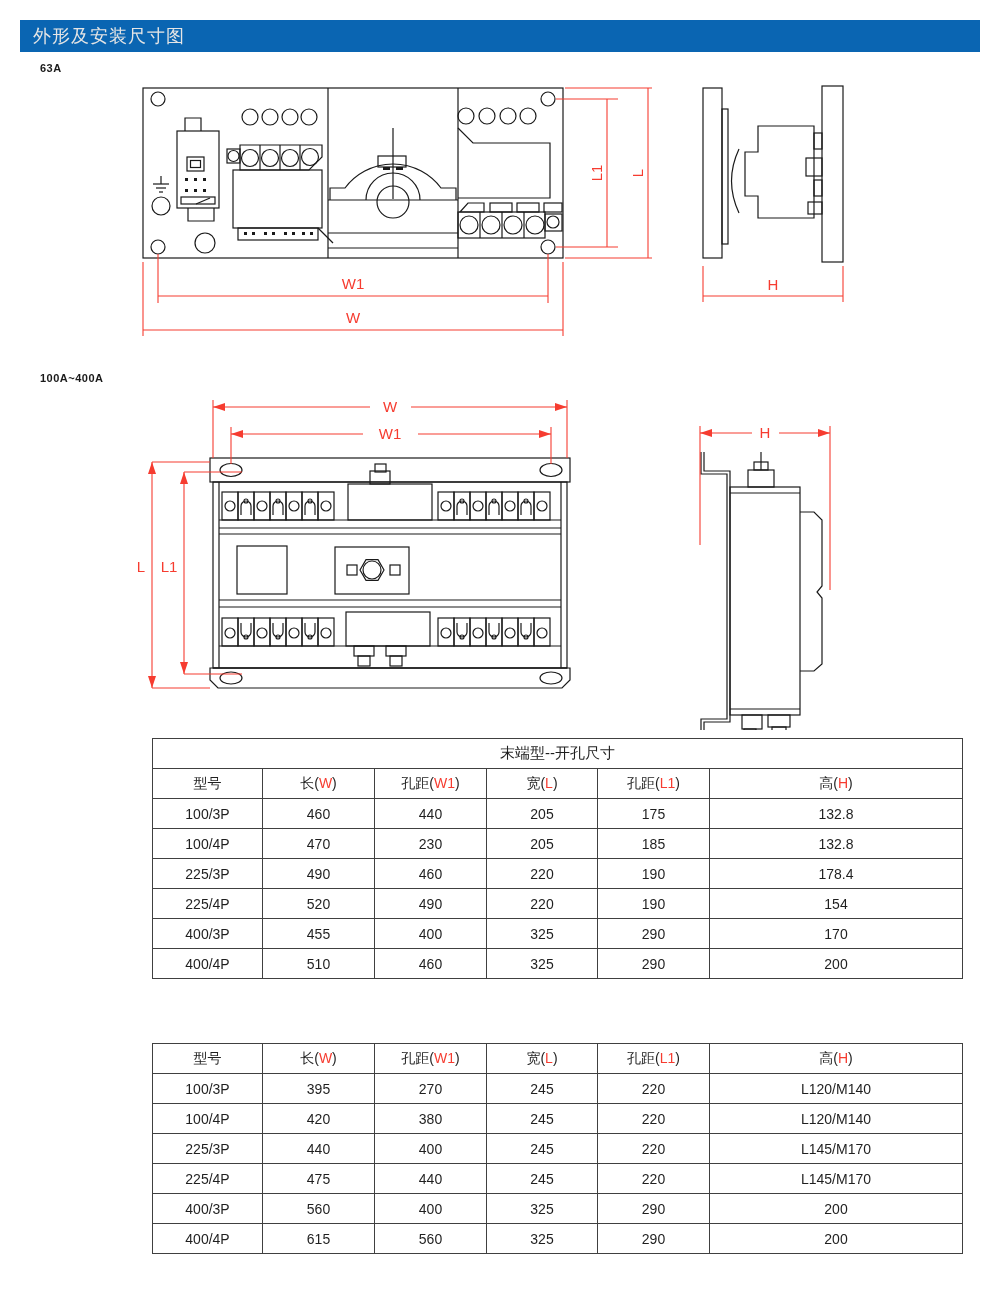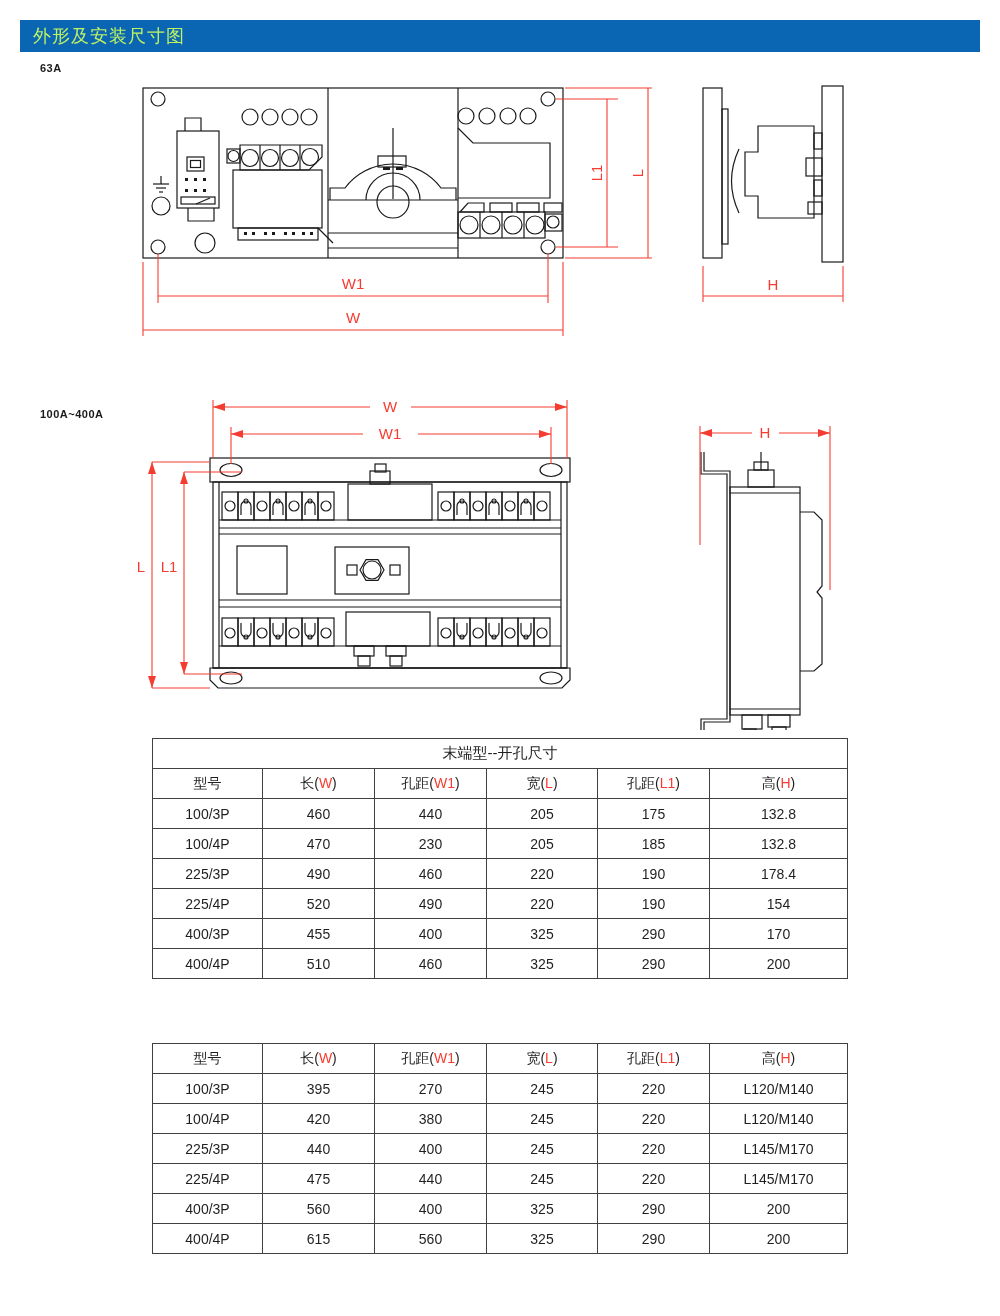--- a/index.html
+++ b/index.html
@@ -1,30 +1,30 @@
 <!DOCTYPE html>
 <html><head>
 <meta charset="utf-8">
 <style>
   *{margin:0;padding:0;box-sizing:border-box}
   html,body{background:#ffffff}
   .page{position:relative;width:1000px;height:1316px;background:#fff;overflow:hidden;
         font-family:"Liberation Sans","DejaVu Sans",sans-serif;color:#1a1a1a}
   .header-bar{position:absolute;left:20px;top:20px;width:960px;height:32px;background:#0a65b2;
-        color:#bef264;font-size:18px;line-height:32px;padding-left:13px;letter-spacing:1px;font-weight:500}
+        color:#e5e5e5;font-size:18px;line-height:32px;padding-left:13px;letter-spacing:1px;font-weight:500}
   .sec-label{position:absolute;left:40px;font-size:11px;font-weight:bold;letter-spacing:.5px}
   #label-63a{top:62px}
-  #label-100-400a{top:408px}
+  #label-100-400a{top:372px}
   svg.drawings{position:absolute;left:0;top:0}
   svg .blk{stroke:#1a1a1a;stroke-width:1.2;fill:none}
   svg .blkf{fill:#1a1a1a;stroke:none}
   svg .red{stroke:#f63c30;stroke-width:1.1;fill:none}
   svg .redf{fill:#f63c30;stroke:none}
   svg text{font-family:"Liberation Sans","DejaVu Sans",sans-serif;font-size:15px;fill:#f63c30;stroke:none}
-  table.dim-table{position:absolute;left:152px;width:696px;border-collapse:collapse;table-layout:fixed;
+  table.dim-table{position:absolute;left:152px;width:811px;border-collapse:collapse;table-layout:fixed;
         font-size:14px;color:#1f1f1f;background:#fff}
   .dim-table td{border:1.5px solid #404040;text-align:center;height:30px;padding:0;vertical-align:middle}
   .dim-table td.t-title{font-size:15px}
   .red-letter{color:#f63c30}
   #table-end{top:738px}
   #table-smart{top:1043px}
 </style>
 </head>
 <body>
 

